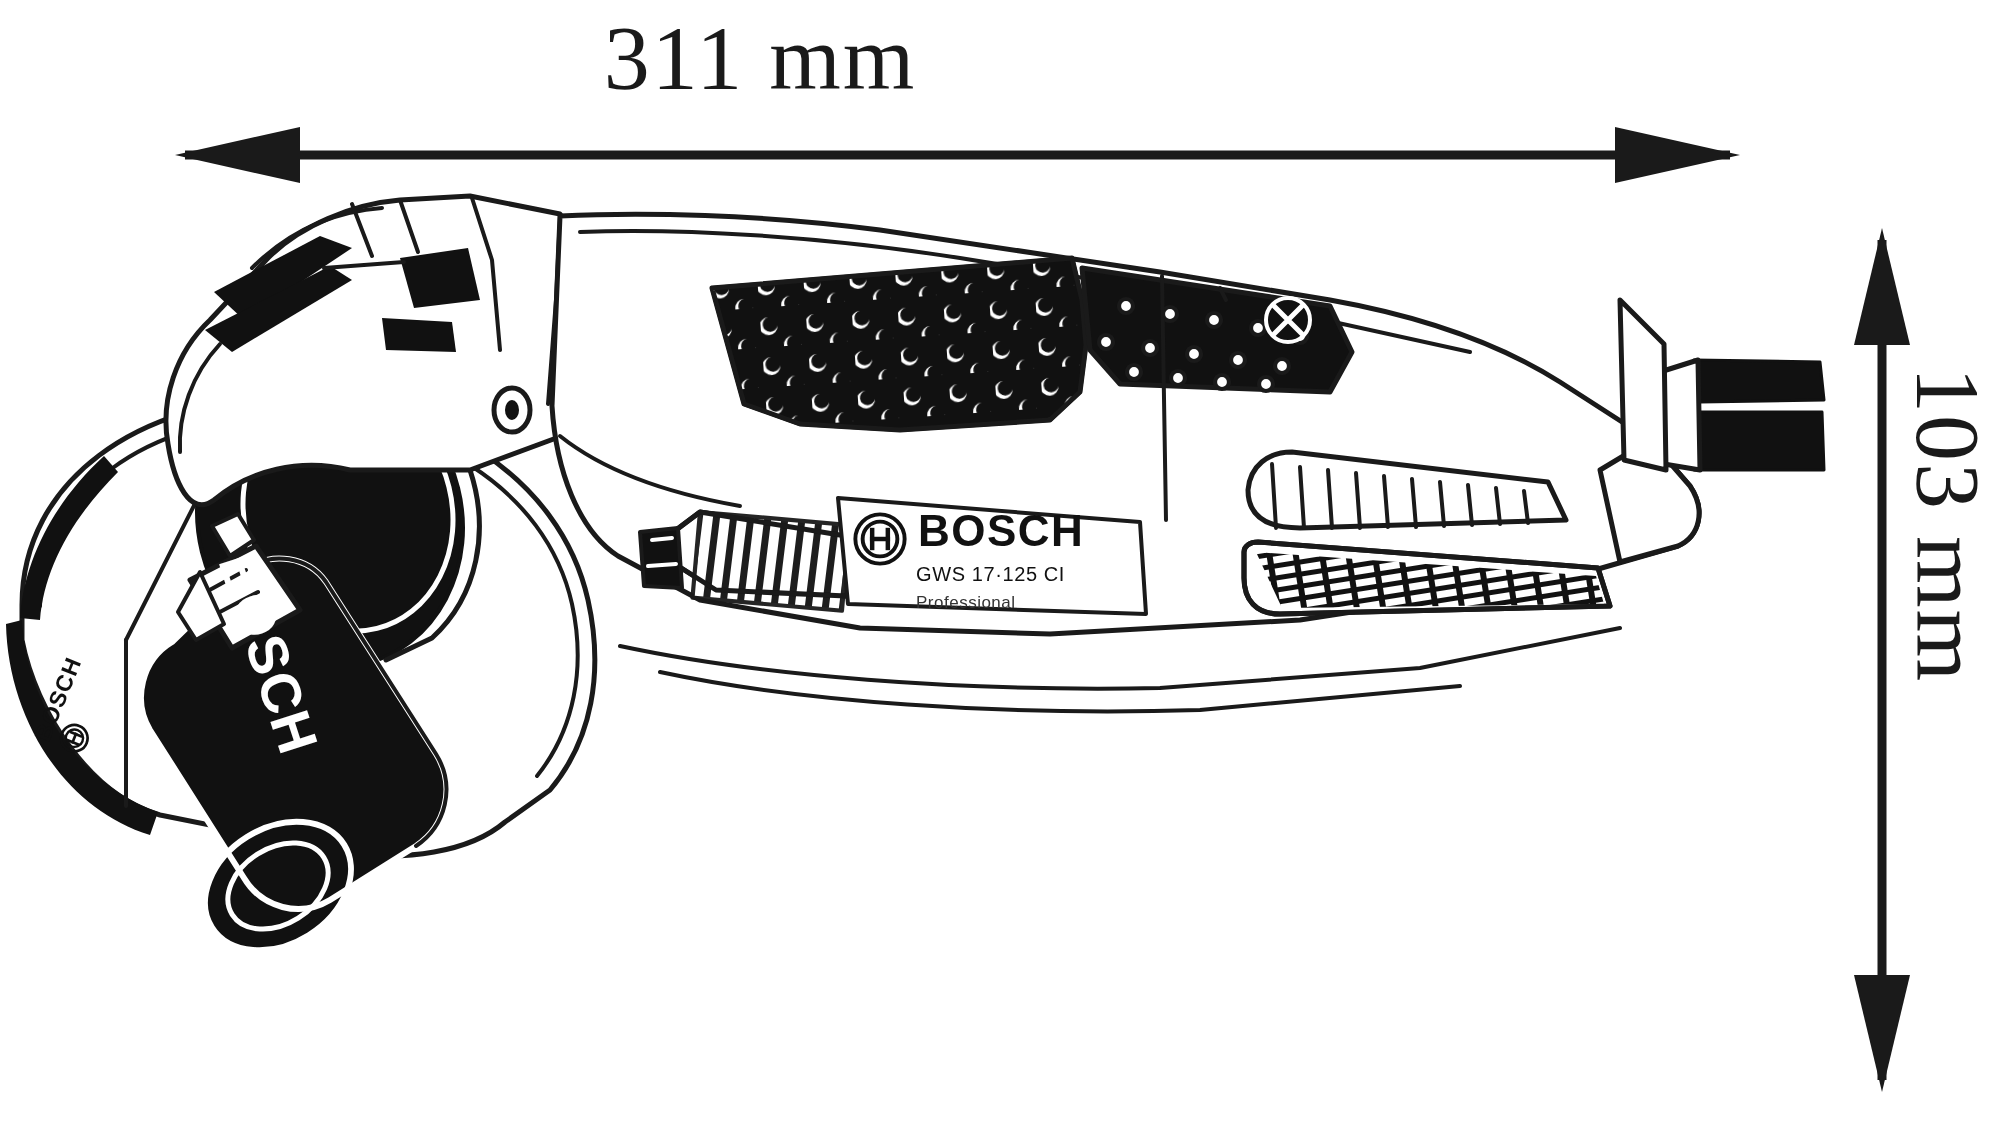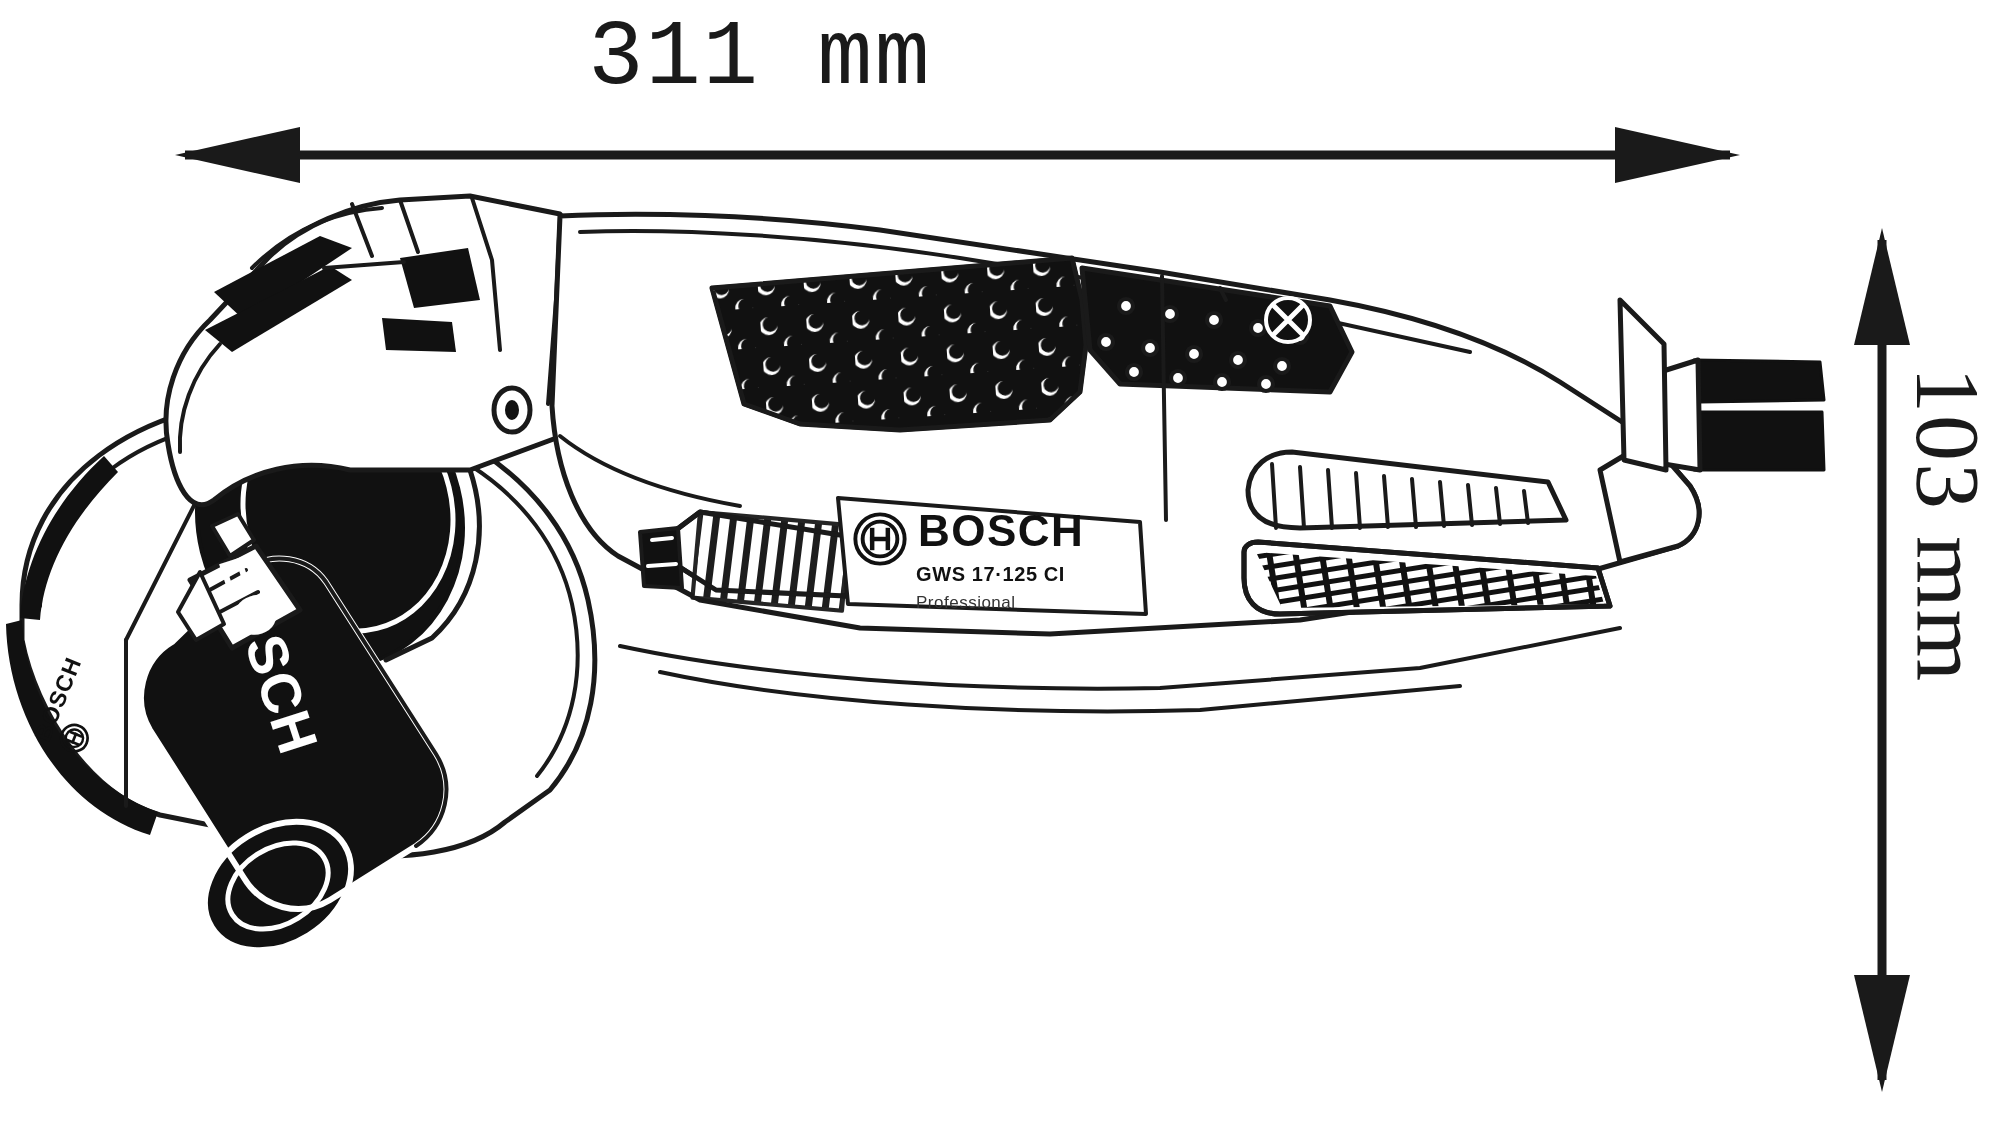--- a/index.html
+++ b/index.html
@@ -4,41 +4,41 @@
 <style>
   html,body{margin:0;padding:0;background:#ffffff;}
   body{width:2000px;height:1125px;overflow:hidden;
        font-family:"Liberation Sans",sans-serif;color:#1a1a1a;}
   #stage{position:relative;width:2000px;height:1125px;background:#ffffff;}
   svg.layer{position:absolute;left:0;top:0;width:2000px;height:1125px;}
 
   .dimlabel-h{
     position:absolute;left:500px;top:8px;width:520px;height:100px;
     display:flex;align-items:center;justify-content:center;
-    font-family:Liberation Mono, monospace;
+    font-family:Liberation Serif, serif;
     font-size:92px;font-weight:400;letter-spacing:2px;color:#1a1a1a;
     white-space:nowrap;
   }
   .dimlabel-v{
     position:absolute;left:1818px;top:330px;width:520px;height:130px;
     transform:rotate(90deg);transform-origin:130px 65px;
     display:flex;align-items:center;justify-content:center;
     font-family:"Liberation Serif",serif;
     font-size:92px;font-weight:400;letter-spacing:2px;color:#1a1a1a;
     white-space:nowrap;
   }
 
   
   .nameplate{position:absolute;left:852px;top:505px;width:250px;height:110px;}
   .np-logo{position:absolute;left:0px;top:6px;width:56px;height:56px;}
   .np-brand{position:absolute;left:66px;top:4px;
     font-family:"Liberation Sans",sans-serif;font-weight:bold;
     font-size:44px;letter-spacing:1.5px;color:#111;line-height:1;}
   .np-model{position:absolute;left:64px;top:58px;
-    font-family:"Liberation Sans",sans-serif;font-weight:bold;
+    font-family:"Liberation Sans",sans-serif;font-weight:normal;
     font-size:20px;letter-spacing:0.6px;color:#111;}
   .np-sub{position:absolute;left:64px;top:82px;
     font-family:"Liberation Sans",sans-serif;font-weight:400;
     font-size:17px;letter-spacing:0.5px;color:#333;margin-top:6px;}
 
   
   .guardmark{position:absolute;left:38px;top:628px;width:150px;height:120px;
     transform:rotate(-68deg);transform-origin:75px 60px;}
   .gm-text{position:absolute;left:0;top:0;
     font-family:"Liberation Sans",sans-serif;font-weight:bold;

